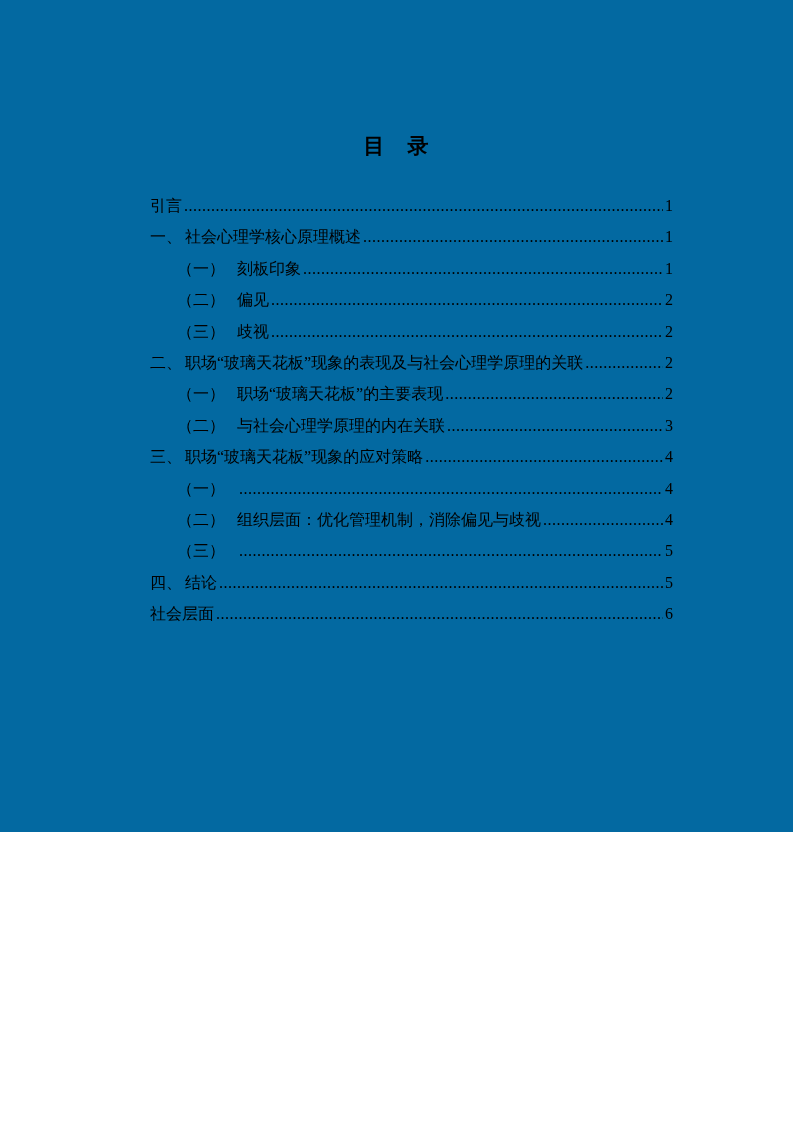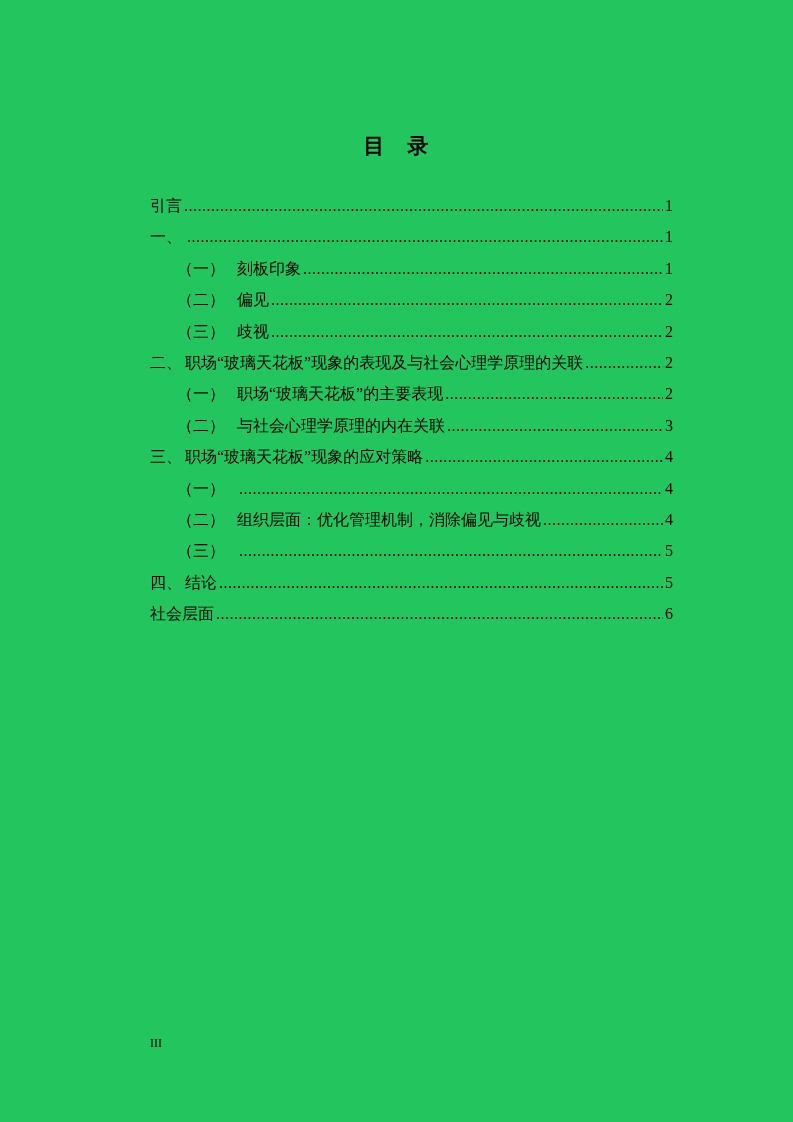--- a/index.html
+++ b/index.html
@@ -1,21 +1,21 @@
 <!DOCTYPE html>
 <html><head>
 <meta charset="utf-8">
 <style>
   * { margin: 0; padding: 0; box-sizing: border-box; }
   html, body { background: #ffffff; }
   .page {
     position: relative;
     width: 793px;
-    height: 1122px;
-    background: #22c55e;
+    height: 832px;
+    background: #0369a1;
     color: #000000;
     font-family: "Liberation Serif", "DejaVu Serif", serif;
     overflow: hidden;
   }
   .doc-title {
     position: absolute;
     top: 134px;
     left: 0;
     width: 793px;
     text-align: center;
@@ -83,20 +83,21 @@
   <div class="toc">
 
     <div class="toc-row lvl0">
       <span class="label">引言</span>
       <span class="dots"></span>
       <span class="pageno">1</span>
     </div>
 
     <div class="toc-row lvl0">
       <span class="num">一、</span>
+      <span class="label">社会心理学核心原理概述</span>
       <span class="dots"></span>
       <span class="pageno">1</span>
     </div>
 
     <div class="toc-row lvl1">
       <span class="num">（一）</span>
       <span class="label">刻板印象</span>
       <span class="dots"></span>
       <span class="pageno">1</span>
     </div>

